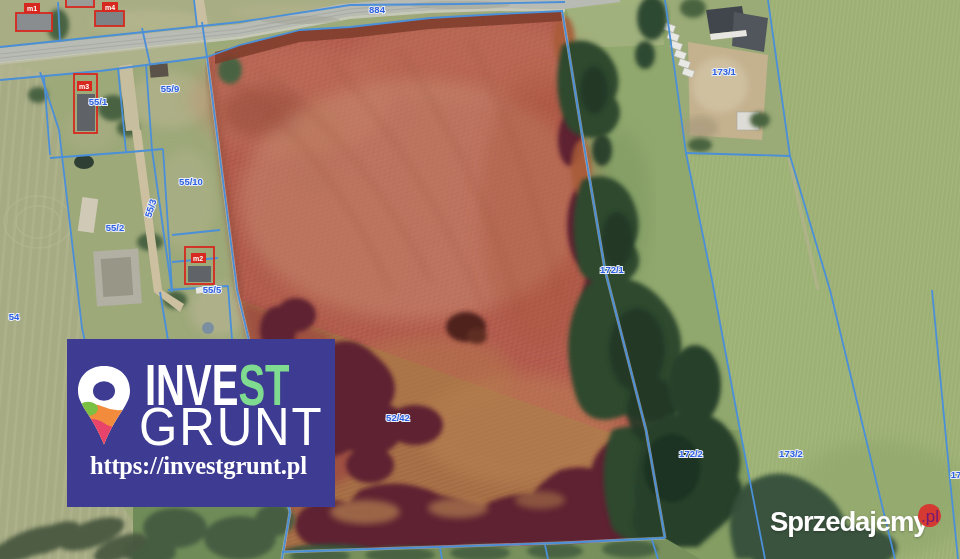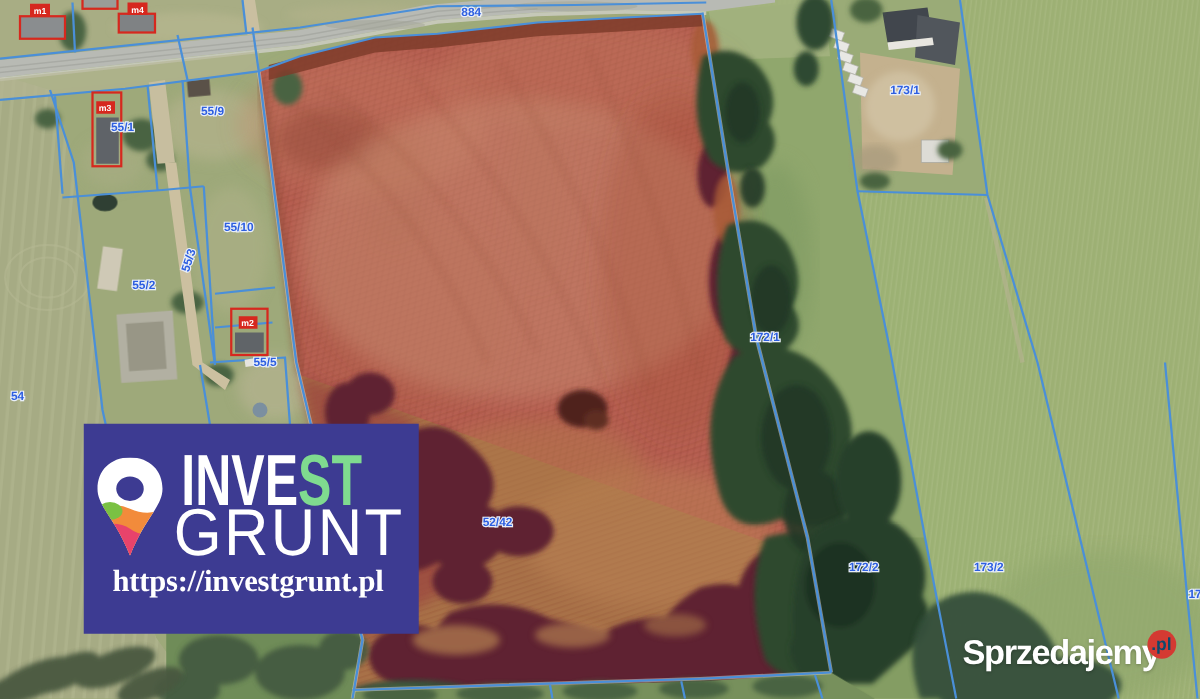--- a/index.html
+++ b/index.html
@@ -427,14 +427,14 @@
 </svg>
 
 <div style="position:absolute;left:145px;top:361px;width:170px;height:47px;overflow:visible;font-family:'Liberation Sans',sans-serif;font-weight:bold;font-size:58px;line-height:47px;color:#fff;transform:scale(0.69,1);transform-origin:0 0;white-space:nowrap;">INVE<span style="color:#7fdb8f">ST</span></div>
 
 <div style="position:absolute;left:139px;top:406px;width:200px;height:42px;font-family:'Liberation Sans',sans-serif;font-weight:normal;font-size:53px;line-height:41px;color:#fff;letter-spacing:2px;transform:scale(0.93,1);transform-origin:0 0;white-space:nowrap;">GRUNT</div>
 
 <div style="position:absolute;left:90px;top:452px;font-family:'Liberation Serif',serif;font-weight:bold;font-size:24.5px;color:#fff;letter-spacing:-0.2px;white-space:nowrap;text-align:right;">https://investgrunt.pl</div>
 
 <div style="position:absolute;left:770px;top:506px;font-family:'Liberation Sans',sans-serif;font-weight:bold;font-size:27.5px;color:#fff;text-shadow:0 1px 3px rgba(0,0,0,0.28);letter-spacing:-1.1px;">Sprzedajemy</div>
 <div style="position:absolute;left:918px;top:504px;width:23px;height:23px;border-radius:50%;background:#d43a32;"></div>
-<div style="position:absolute;left:921px;top:507px;font-family:'Liberation Sans',sans-serif;font-weight:bold;font-size:14px;color:#0c4a6e;">.pl</div>
+<div style="position:absolute;left:921px;top:507px;font-family:'Liberation Sans',sans-serif;font-weight:normal;font-size:17px;color:#701a75;">.pl</div>
 </div>
 
 </body></html>

